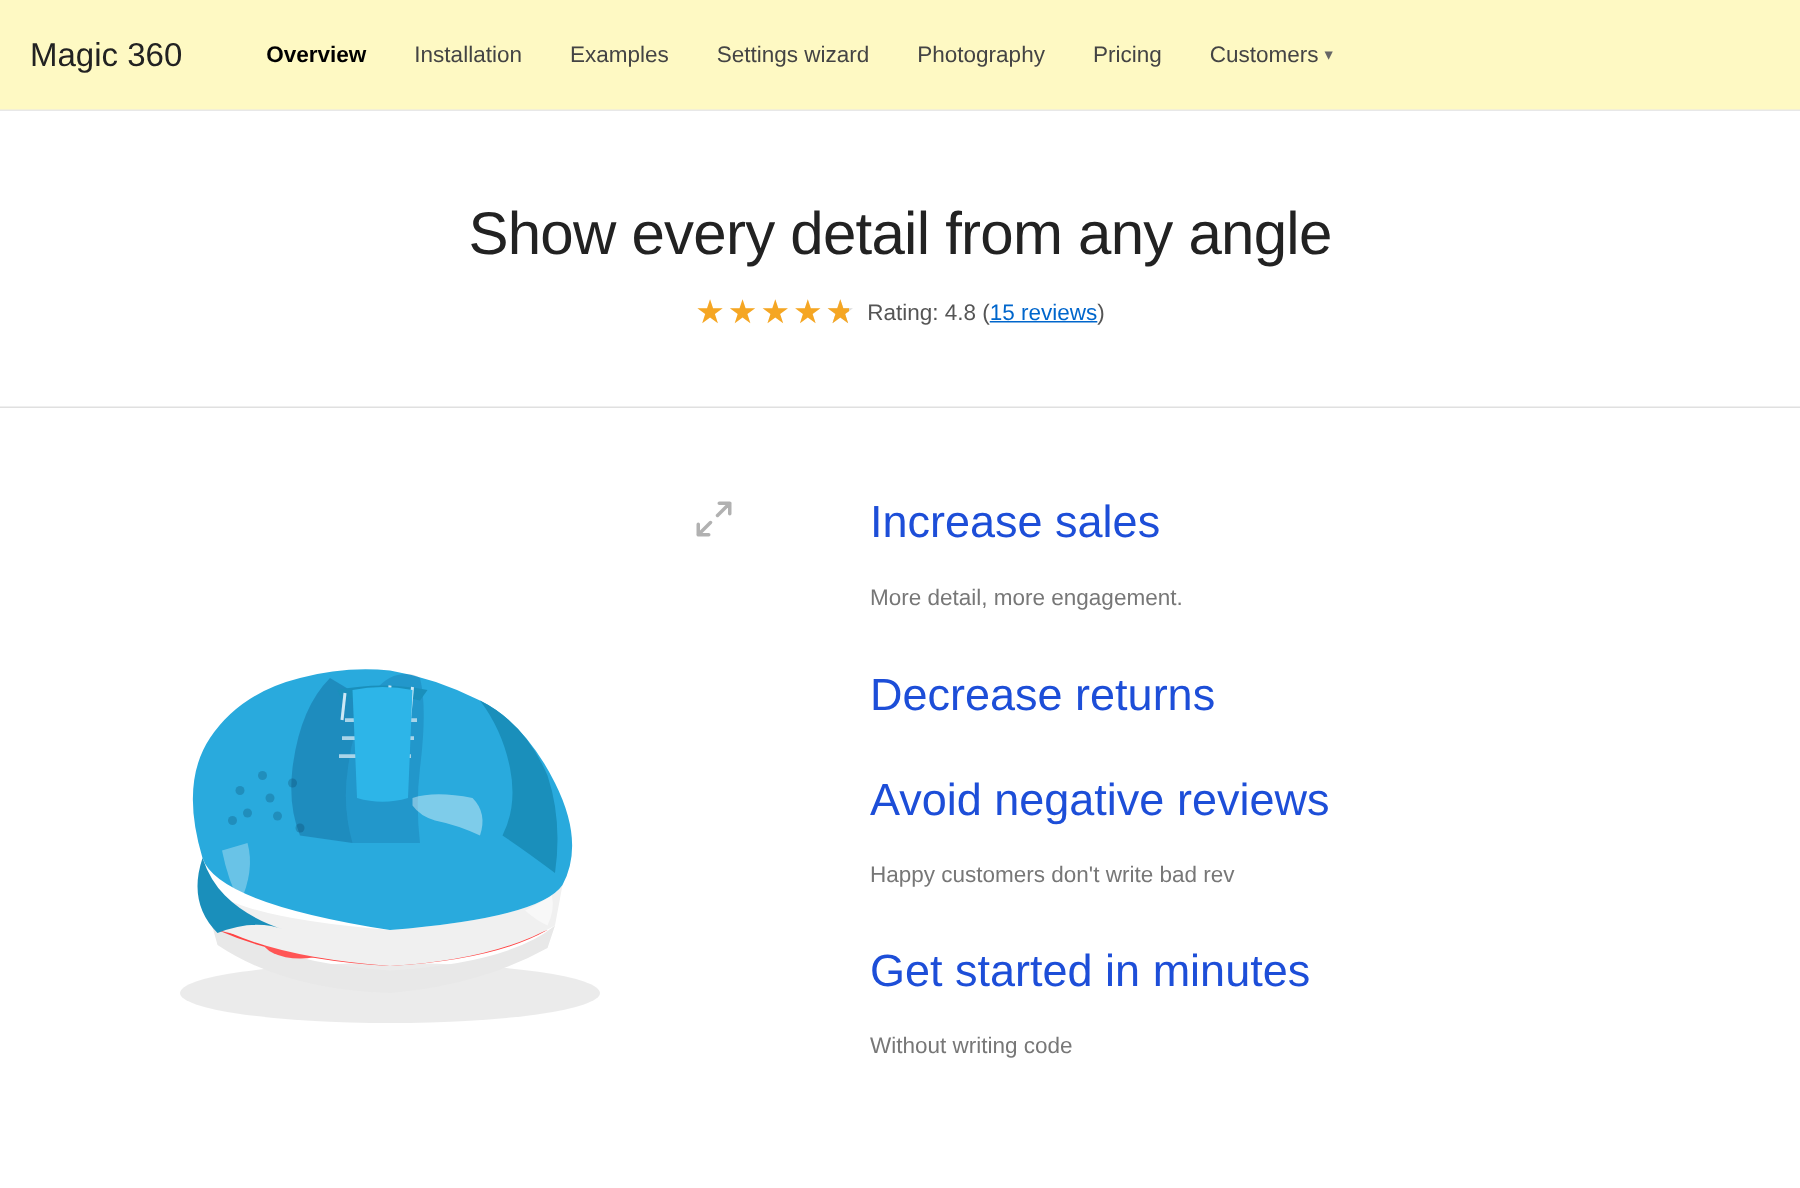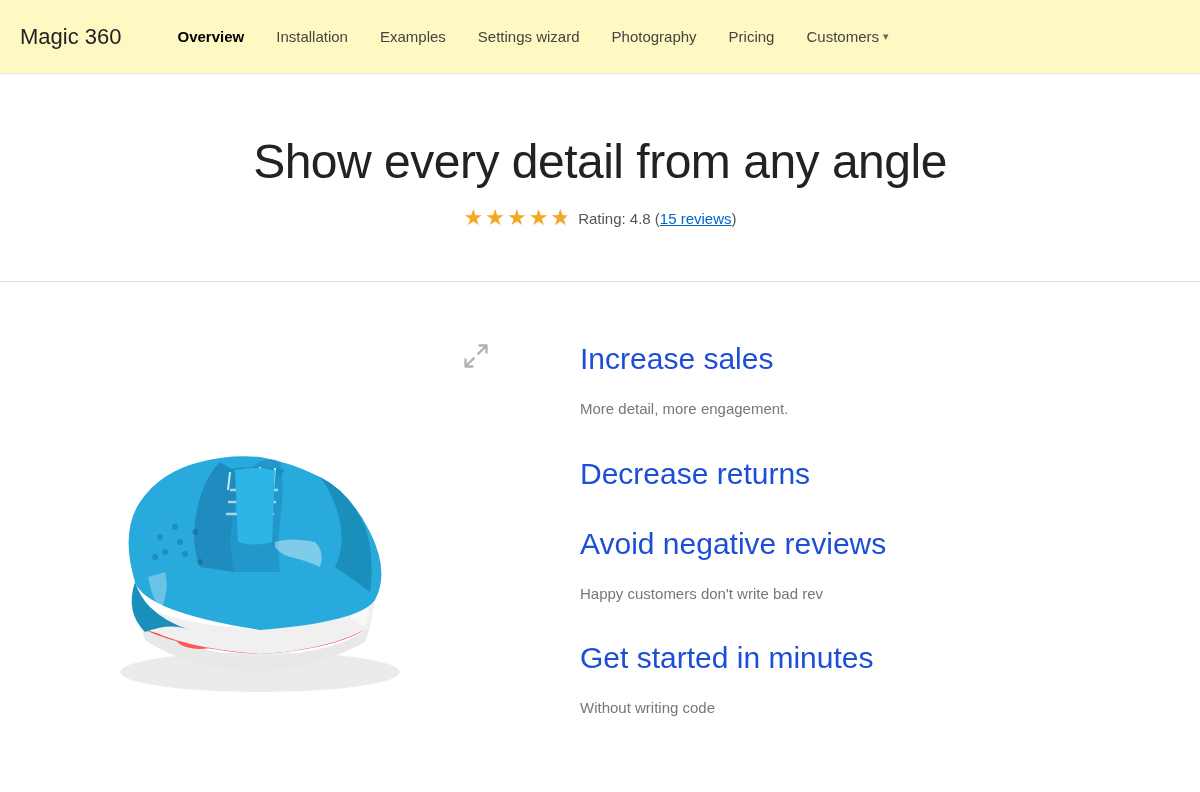--- a/index.html
+++ b/index.html
@@ -48,21 +48,21 @@
       font-size: 11px;
       color: #666;
     }
 
     
     .hero {
       text-align: center;
       padding: 60px 20px 30px;
     }
     .hero-title {
-      font-size: 48px;
+      font-size: 40px;
       font-weight: 300;
       color: #222;
       margin-bottom: 16px;
       letter-spacing: -0.5px;
     }
     .hero-subtitle {
       font-size: 22px;
       color: #555;
       margin-bottom: 20px;
     }

